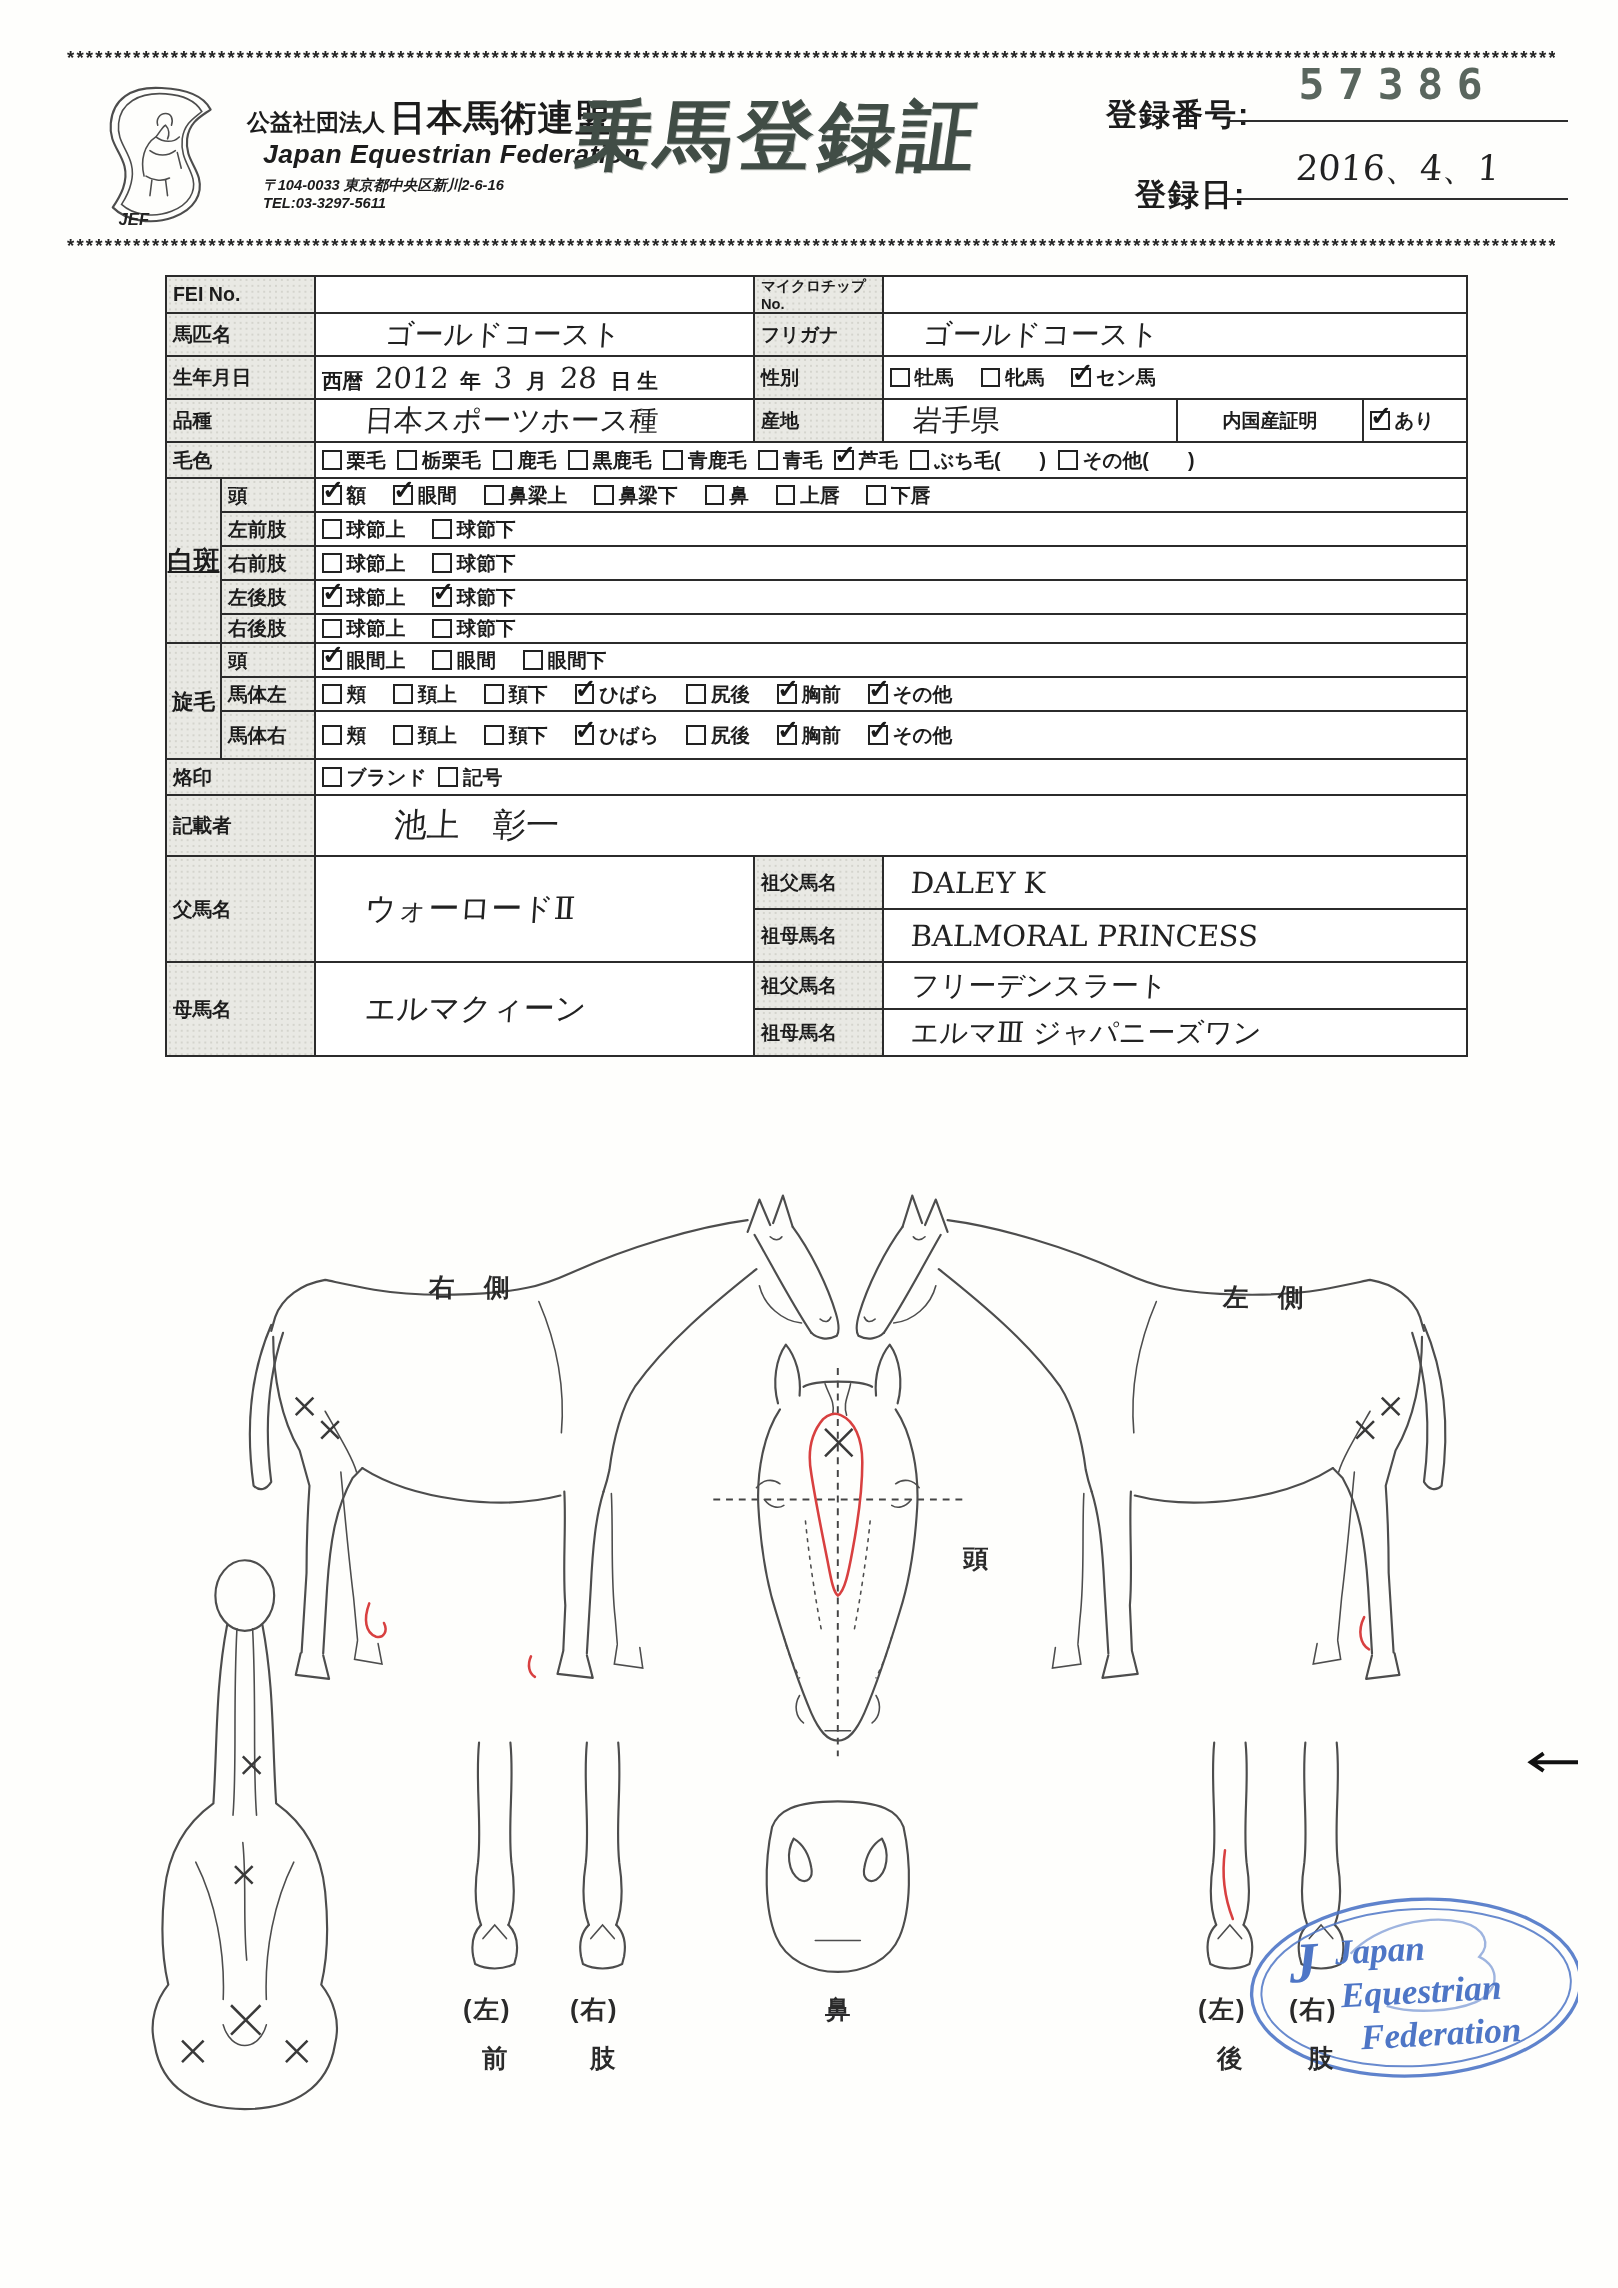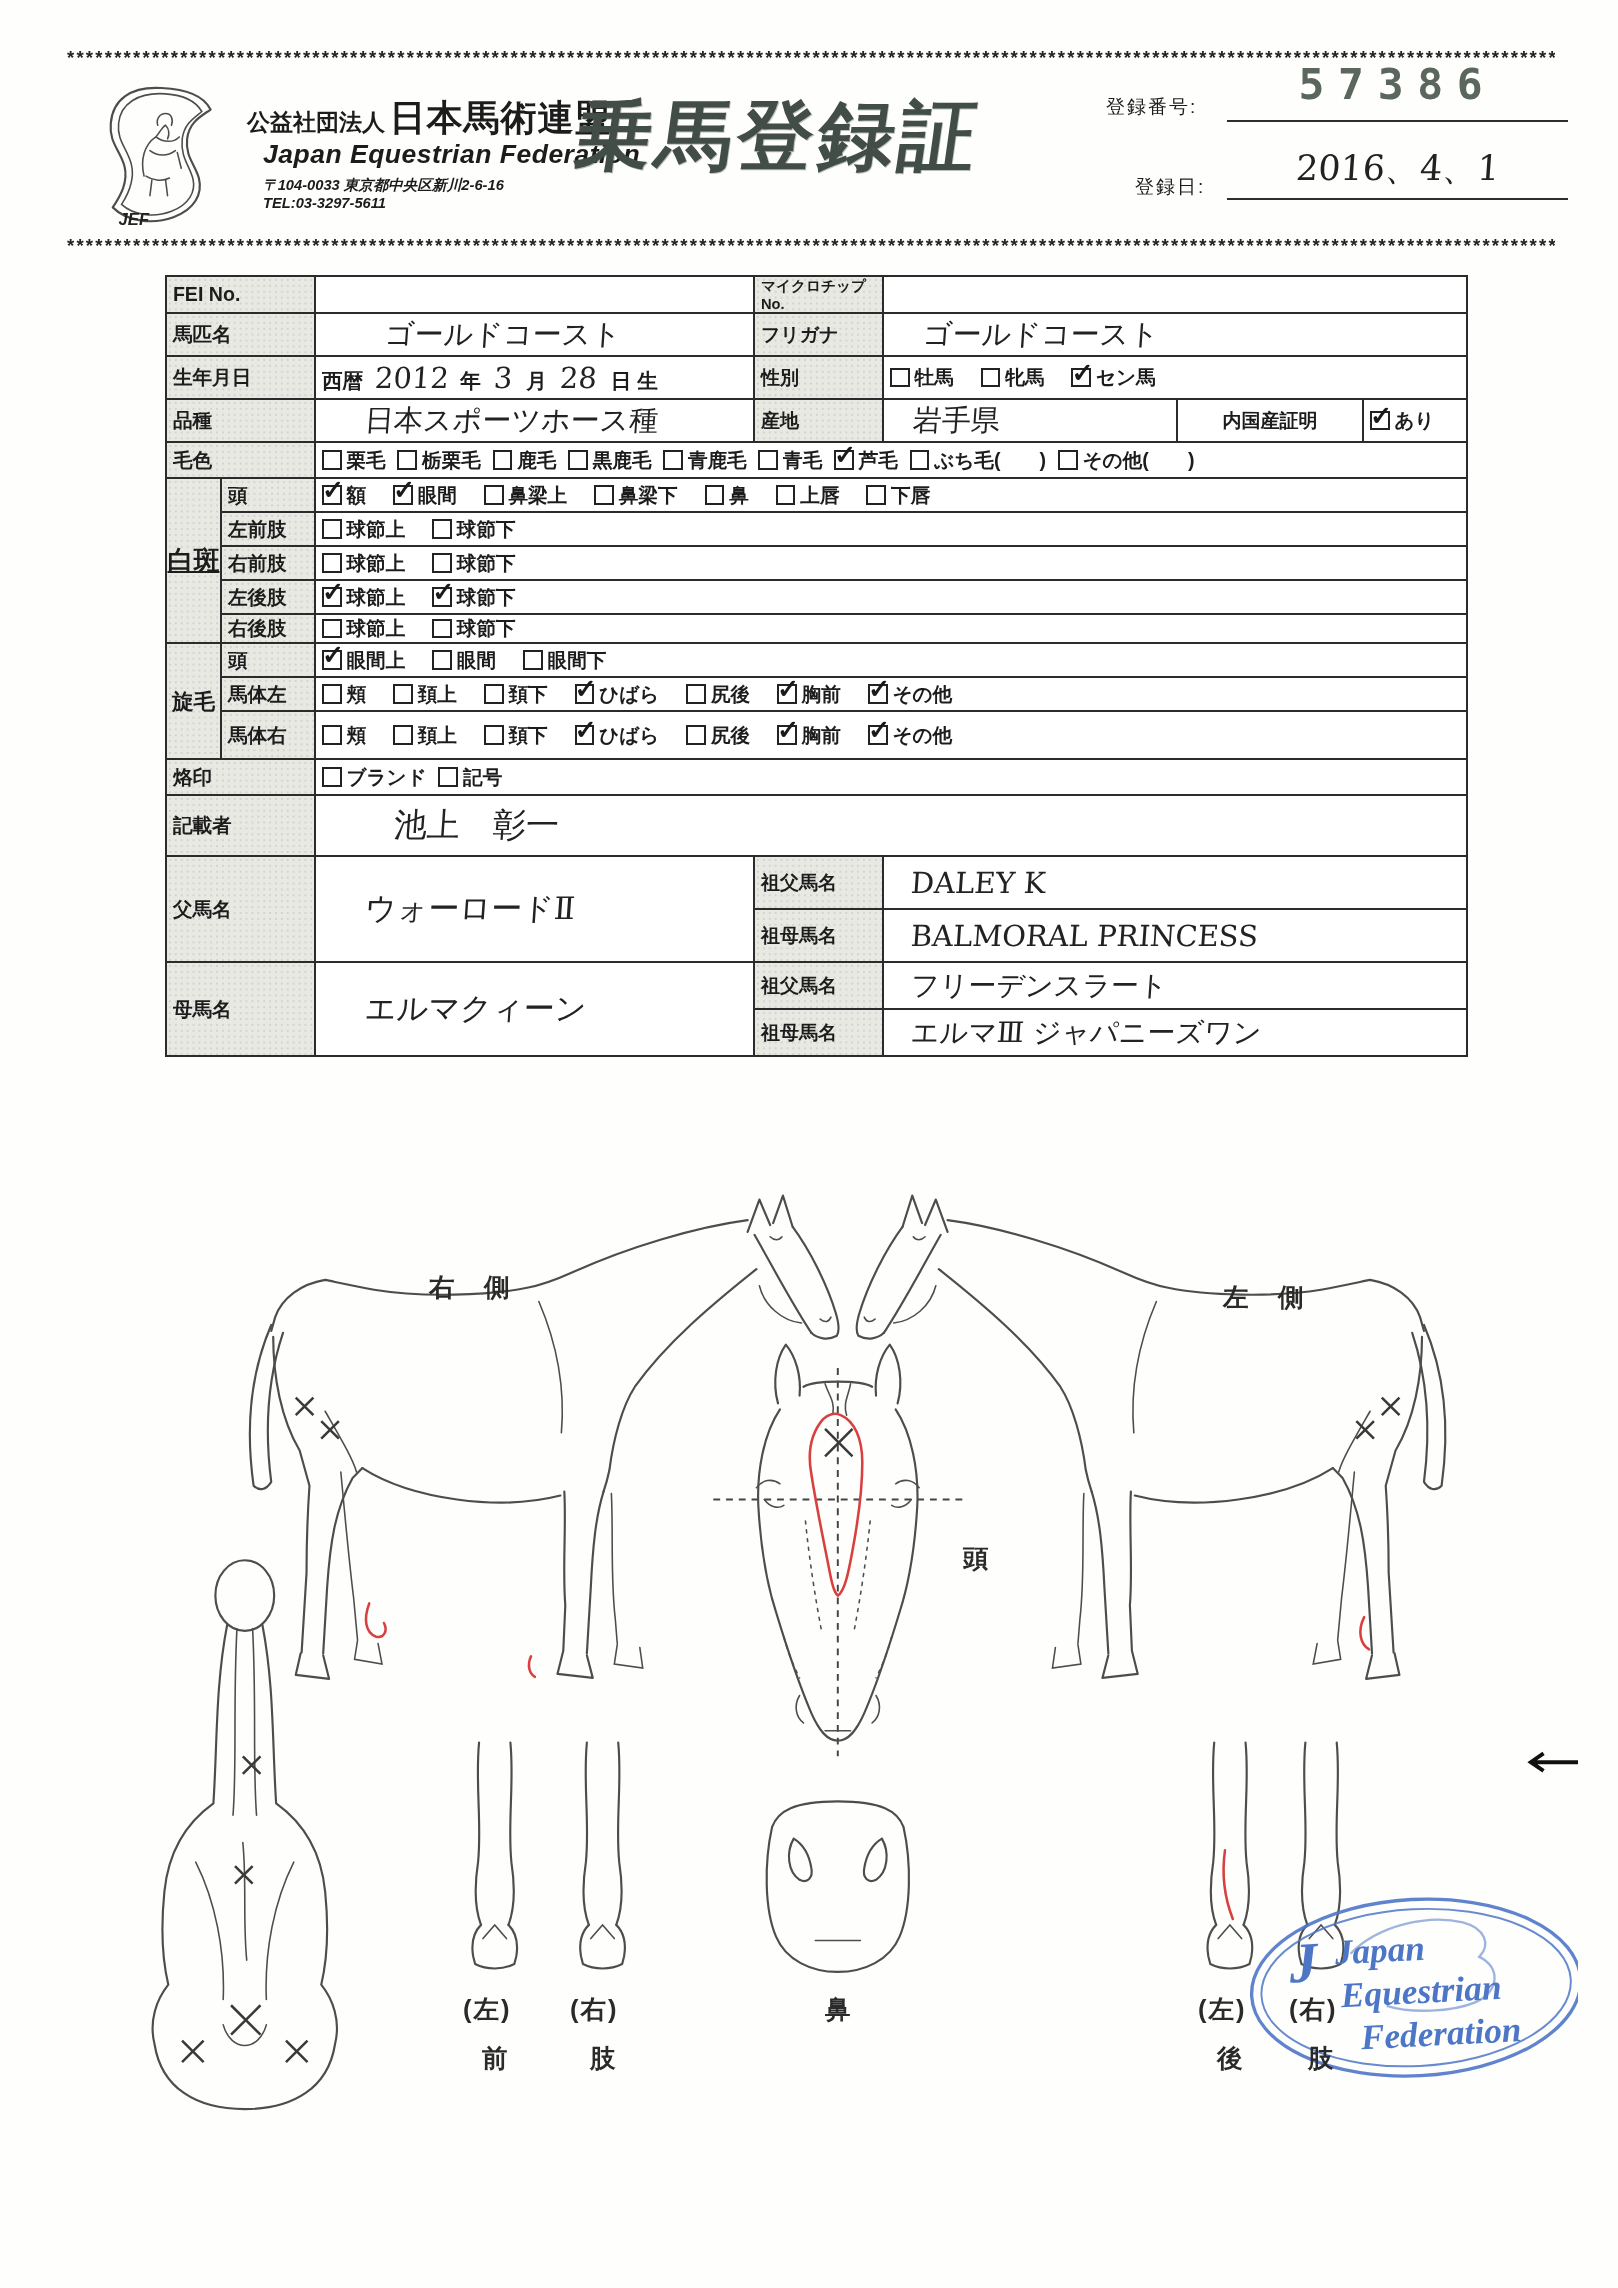--- a/index.html
+++ b/index.html
@@ -5,21 +5,21 @@
   html,body{margin:0;padding:0;background:#9a9a9a;font-family:"Liberation Sans",sans-serif;}
   .page{position:relative;width:1618px;height:2289px;background:#fefefc;margin:0 auto;overflow:hidden;color:#1c1c1c;}
   .abs{position:absolute;}
   .stars{left:67px;width:1488px;font-size:18.6px;letter-spacing:2.2px;color:#242424;white-space:nowrap;overflow:hidden;font-weight:bold;}
   
   .org-small{font-size:23px;font-weight:bold;}
   .org-big{font-size:36px;font-weight:900;letter-spacing:1px;}
   .org-en{font-size:26.5px;font-style:italic;font-weight:bold;letter-spacing:0.5px;}
   .org-addr{font-size:14.7px;font-style:italic;font-weight:bold;line-height:1.25;}
   .doc-title{font-size:76px;font-weight:900;color:#414d46;letter-spacing:4.9px;transform:skewX(-8deg);text-shadow:1px 1px 0 rgba(65,77,70,.35);}
-  .regl{font-size:19px;font-weight:normal;letter-spacing:2px;}
+  .regl{font-size:31px;font-weight:bold;letter-spacing:2px;}
   .regline{border-bottom:2.9px solid #2e2e2e;text-align:center;}
   .stamp-num{font-family:"DejaVu Sans Mono",monospace;font-size:43px;letter-spacing:13.7px;color:#5a665e;font-weight:bold;}
   .hw{font-family:"DejaVu Serif",serif;color:#222;display:inline-block;transform:skewX(-4deg);}
   .hw-lg{font-size:29px;}
   
   table.main{border-collapse:collapse;table-layout:fixed;background:#fff;}
   table.main{border:2.9px solid #262626;}
   table.main td{border:2px solid #2b2b2b;vertical-align:middle;padding:0 5.9px;overflow:hidden;}
   td.lab{background-color:#e9e9e4;background-image:radial-gradient(#d4d4cd 1px,transparent 1px);background-size:5.9px 5.9px;font-size:19.6px;font-weight:bold;padding-left:7.8px;}
   td.lab2{font-size:19px;margin-top:28px;}

